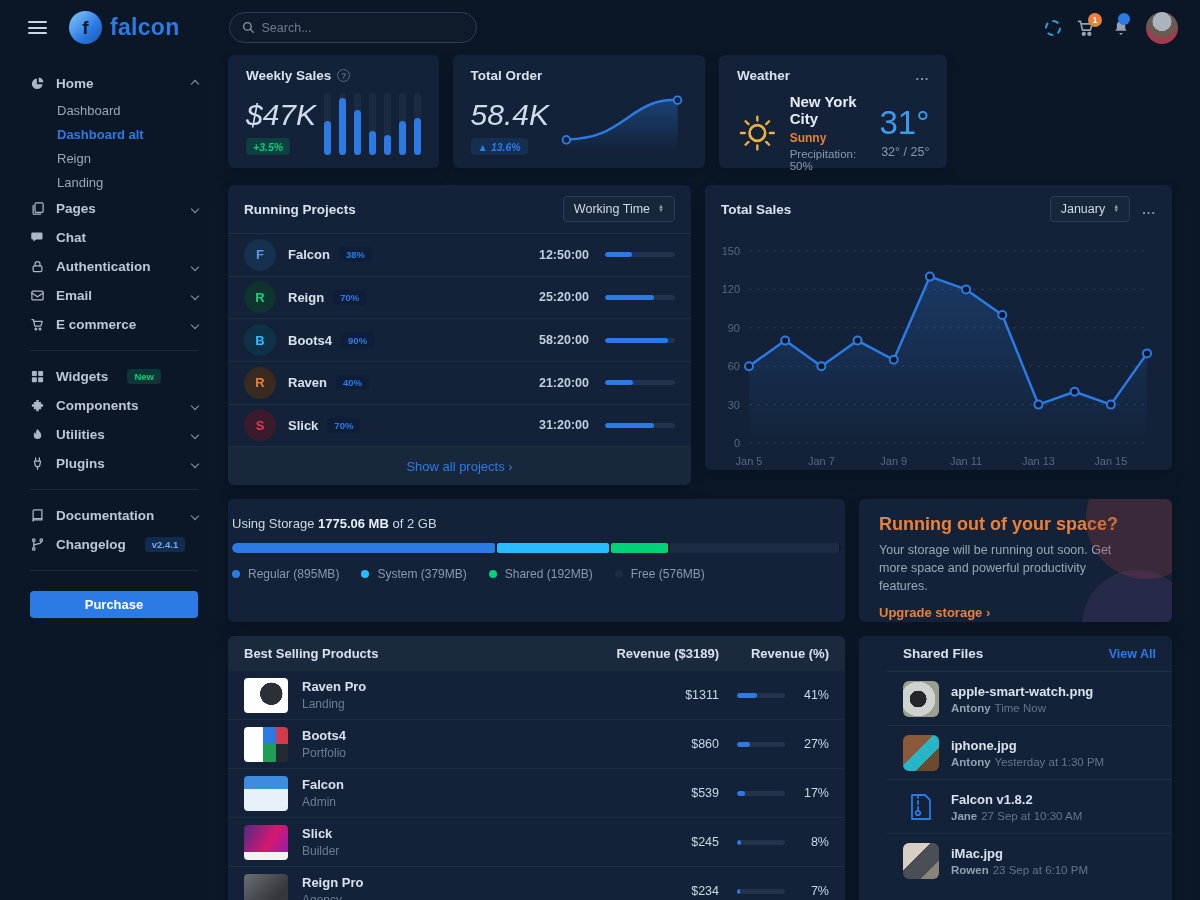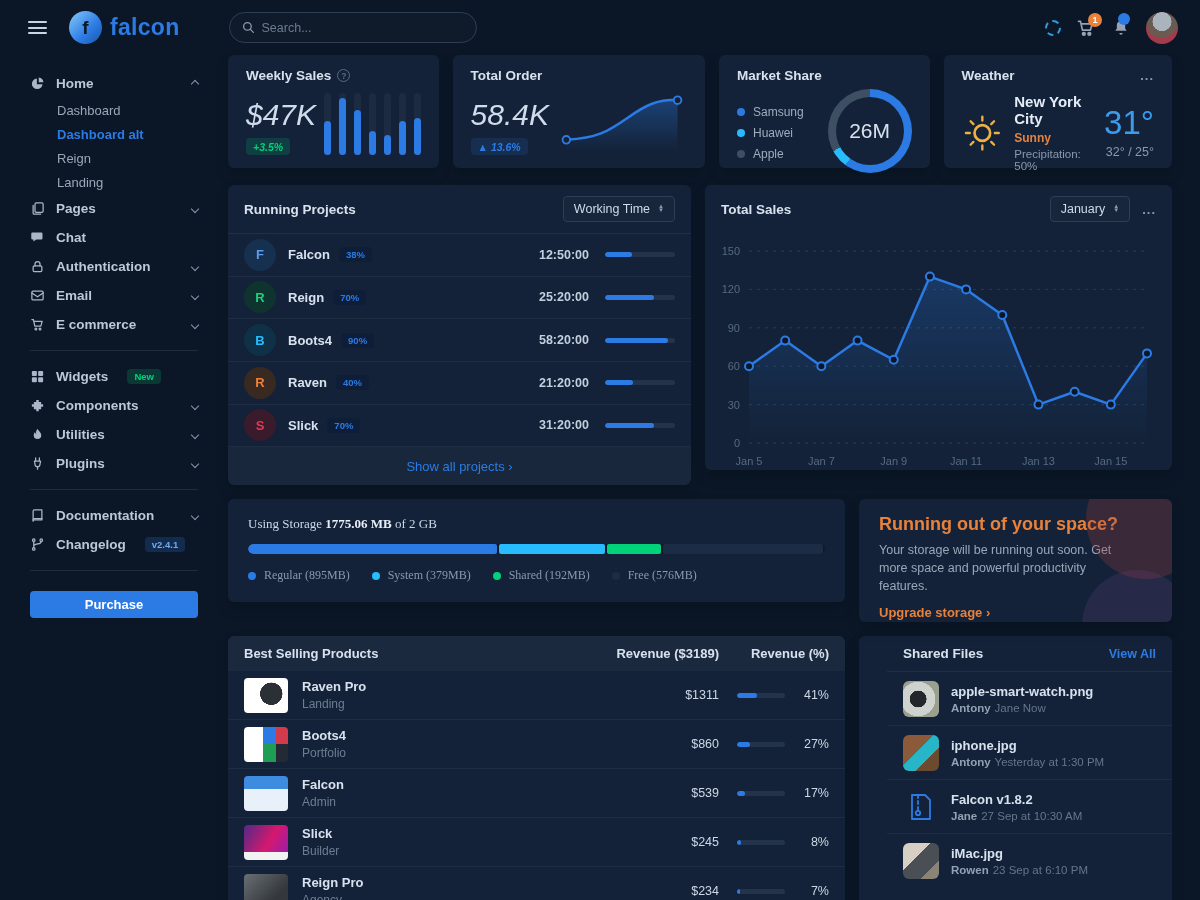--- a/index.html
+++ b/index.html
@@ -112,21 +112,21 @@
   .ptrack { width:70px; height:5px; border-radius:3px; background:#23334c; margin-left:16px; overflow:hidden; }
   .pfill { height:100%; background:#2c7be5; border-radius:3px; }
   .proj-foot { margin-top:auto; height:39px; background:rgba(255,255,255,0.025); border-radius:0 0 6px 6px;
     display:flex; align-items:center; justify-content:center; color:#2c7be5; font-size:13px; font-weight:normal; cursor:pointer; }
 
   .sales-card { height:285px; }
   #total-sales-chart { padding:2px 8px 0 8px; }
 
   
   .row3 { display:grid; grid-template-columns:617px 313px; gap:14px; margin-bottom:14px; }
-  .storage-card { height:103px; padding:17px 20px;font-family:Liberation Serif, serif; }
+  .storage-card { height:123px; padding:17px 4px; }
   .st-label { font-size:13px; color:#cdd8e6; }
   .st-label b { color:#e8eef7; }
   .st-bar { display:flex; height:10px; margin-top:12px; background:#0e1a2b; border-radius:5px; overflow:hidden; }
   .st-seg { height:100%; margin-right:2px; border-radius:2px; }
   .st-seg:first-child { border-radius:5px 2px 2px 5px; }
   .st-legend { display:flex; gap:22px; margin-top:14px; }
   .st-legend .leg-item { font-size:12px; color:#8a99ad; }
 
   .space-card { height:123px; padding:15px 20px; position:relative; overflow:hidden; }
   .space-card:before { content:""; position:absolute; right:-34px; top:-40px; width:120px; height:120px;
@@ -391,45 +391,20 @@
                   </linearGradient>
                 </defs>
               <path d="M12 56 C45 54 55 48 78 32 C95 20 110 12 130 14 L130 68 L12 68 Z" fill="url(#og)"></path>
               <path d="M12 56 C45 54 55 48 78 32 C95 20 110 12 130 14" fill="none" stroke="#2c7be5" stroke-width="2.6" stroke-linecap="round"></path>
               <circle cx="12" cy="56" r="4" fill="#132238" stroke="#2c7be5" stroke-width="2"></circle>
               <circle cx="130" cy="14" r="4" fill="#132238" stroke="#2c7be5" stroke-width="2"></circle>
             </svg>
           </div>
         </div>
 
-        <div class="card">
-          <div class="title-row">
-              <span class="card-title">Market Share</span>
-            </div>
-          <div class="ms-body">
-            <div class="legend">
-              <div class="leg-item">
-                  <span class="dot" style="background: rgb(44, 123, 229);"></span>
-                  <span>Samsung</span>
-                </div>
-              <div class="leg-item">
-                  <span class="dot" style="background: rgb(39, 188, 253);"></span>
-                  <span>Huawei</span>
-                </div>
-              <div class="leg-item">
-                  <span class="dot" style="background: rgb(62, 78, 99);"></span>
-                  <span>Apple</span>
-                </div>
-            </div>
-            <div class="donut" id="ms-donut" style="background: conic-gradient(rgb(44, 123, 229) 0%, rgb(44, 123, 229) 60%, rgb(39, 188, 253) 60%, rgb(39, 188, 253) 67%, rgb(62, 78, 99) 67%, rgb(62, 78, 99) 100%);">
-              <div class="donut-hole"></div>
-              <div class="donut-center">26M</div>
-            </div>
-          </div>
-        </div>
 
         <div class="card">
           <div class="title-row">
             <span class="card-title">Weather</span>
             <span class="dots">...</span>
           </div>
           <div class="weather-body">
             <svg width="52" height="52" viewBox="0 0 52 52">
               <circle cx="26" cy="26" r="10" fill="none" stroke="#edb140" stroke-width="3.4"></circle>
               <g stroke="#edb140" stroke-width="3" stroke-linecap="round">
@@ -698,21 +673,21 @@
 
         <div class="card files-card">
           <div class="files-head">
             <span class="card-title">Shared Files</span>
             <span class="view-all">View All</span>
           </div>
           <div class="file-row">
             <div class="fthumb f-watch"></div>
             <div>
                 <div class="file-name">apple-smart-watch.png</div>
-              <div class="file-meta"><span class="file-by">Antony</span><span class="file-time">Jane Now</span></div>
+              <div class="file-meta"><span class="file-by">Antony</span><span class="file-time">Time Now</span></div>
               </div>
           </div>
           <div class="file-row">
             <div class="fthumb f-iphone"></div>
             <div>
                 <div class="file-name">iphone.jpg</div>
               <div class="file-meta"><span class="file-by">Antony</span><span class="file-time">Yesterday at 1:30 PM</span></div>
               </div>
           </div>
           <div class="file-row">

